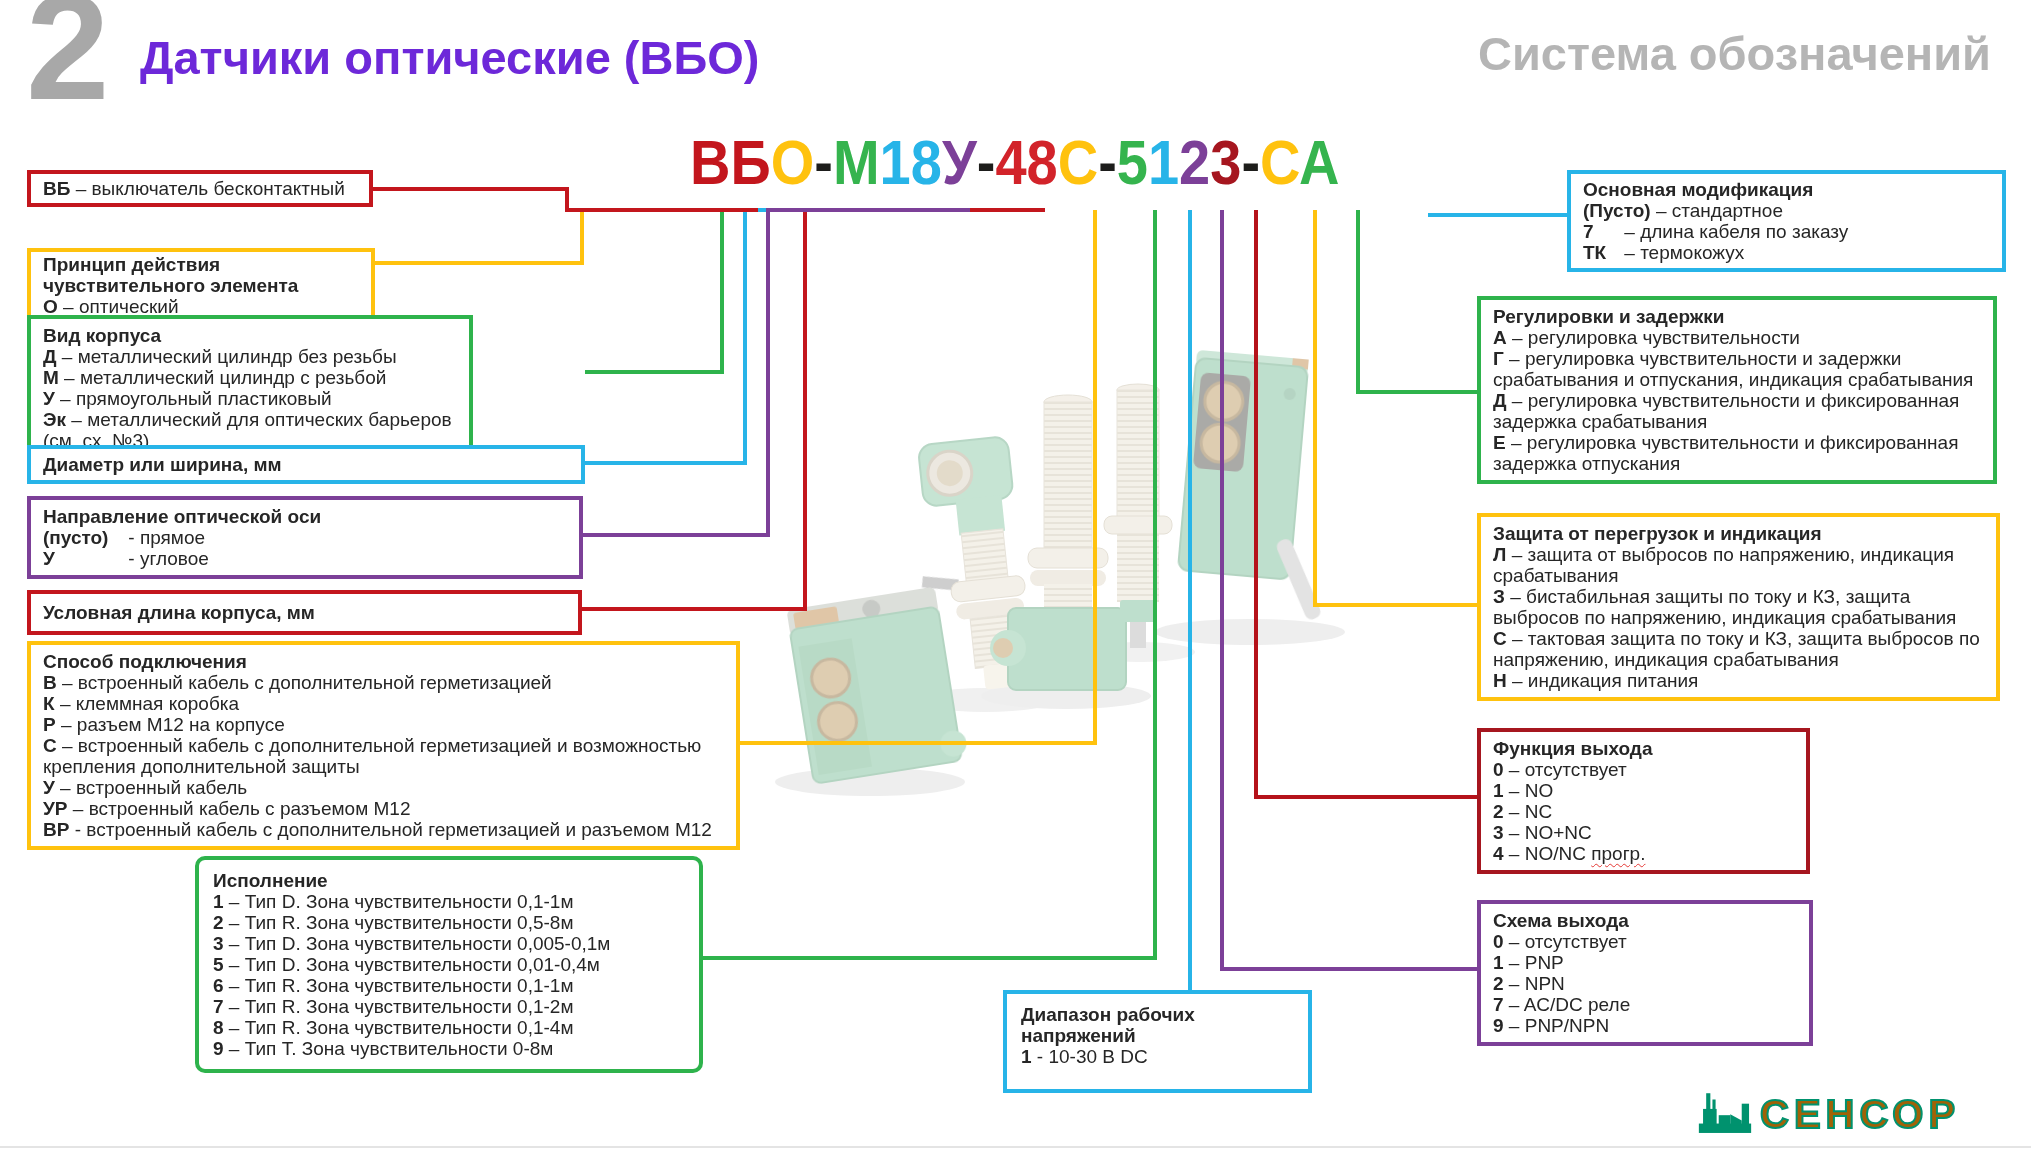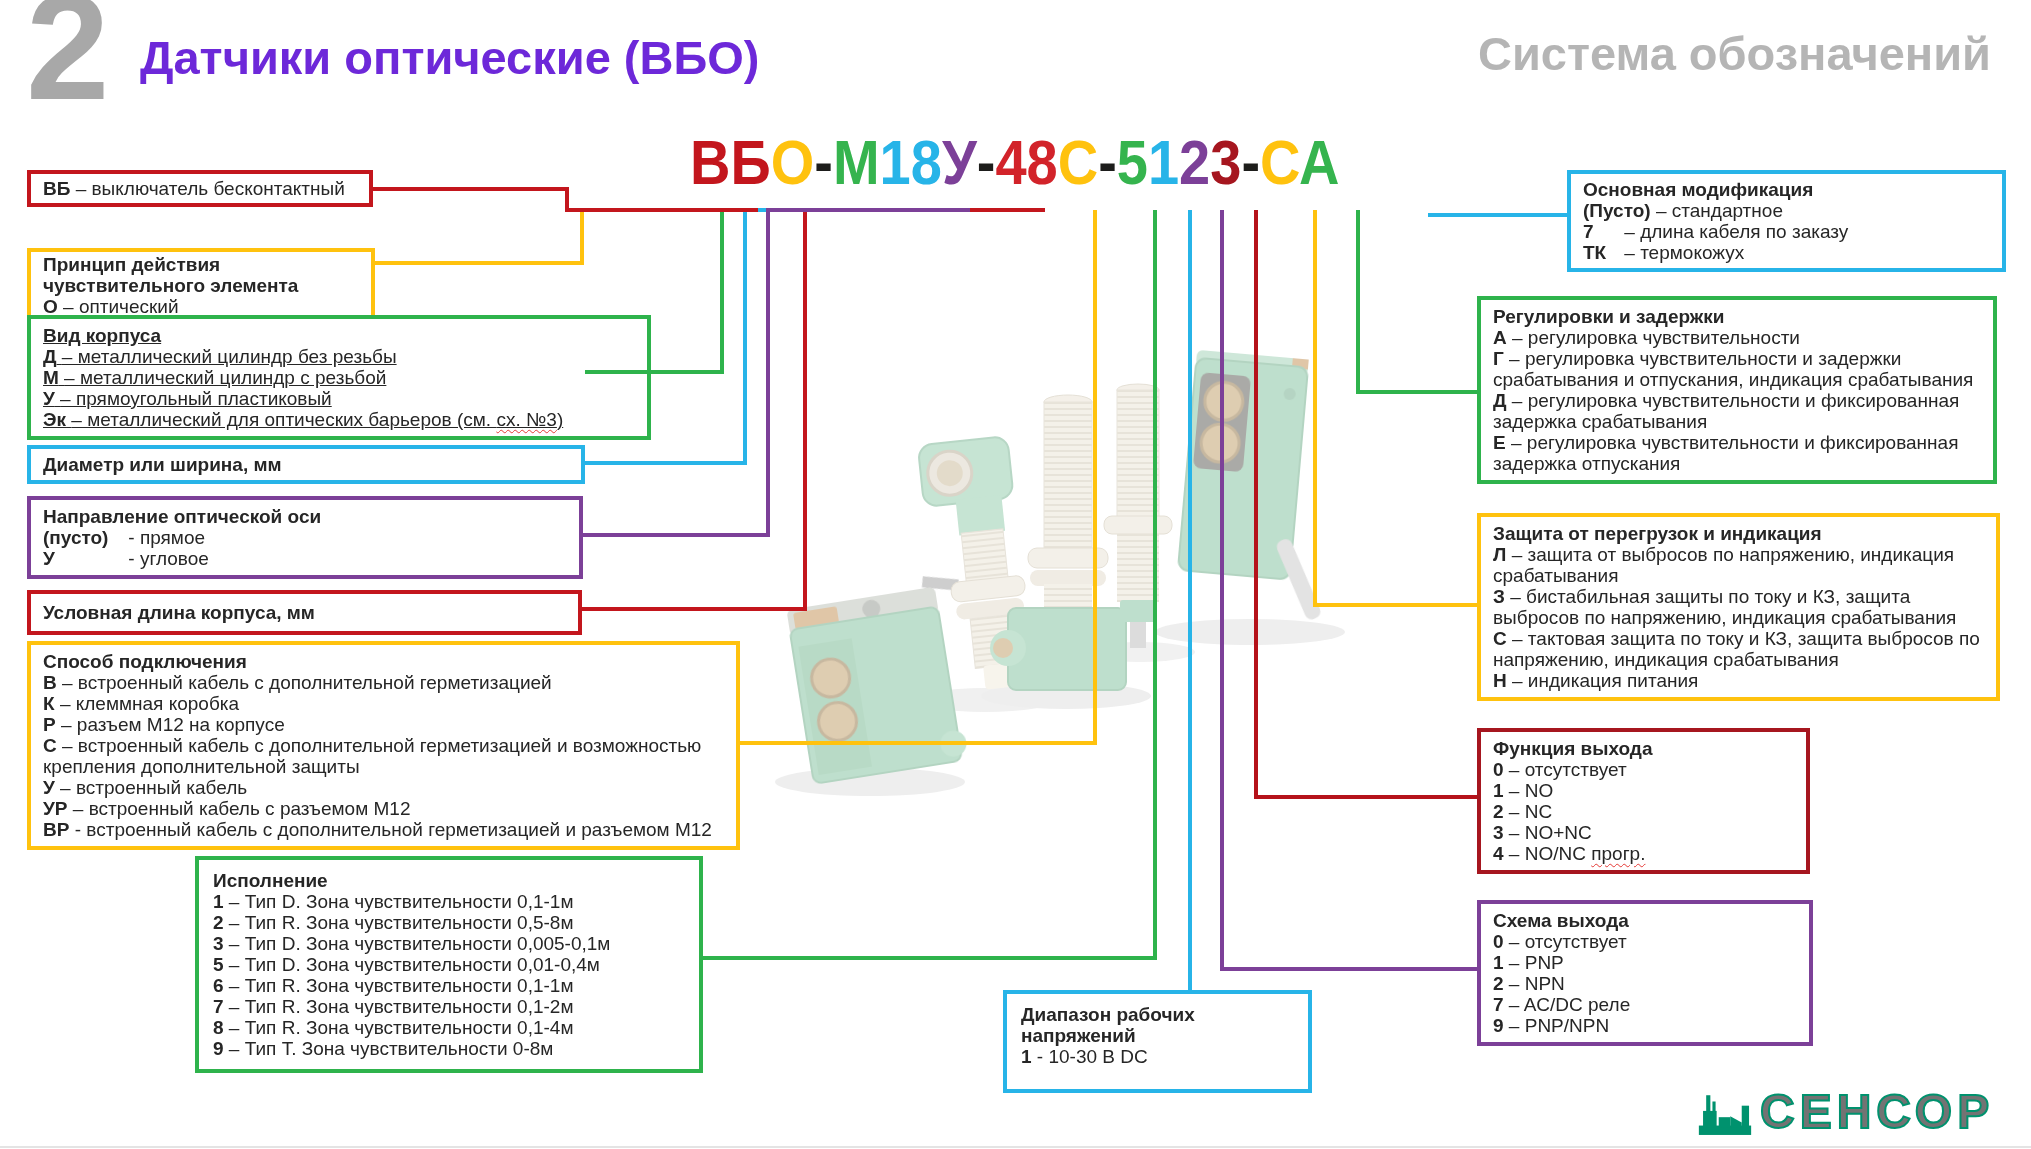--- a/index.html
+++ b/index.html
@@ -28,21 +28,21 @@
   .k2{font-weight:bold;display:inline-block;min-width:80px;}
   .mk{font-weight:bold;display:inline-block;min-width:36px;}
   .wavy{text-decoration:underline wavy #e53935 1px;text-underline-offset:3px;}
 
   svg.layer{position:absolute;left:0;top:0;z-index:3;pointer-events:none;}
   svg.products-layer{position:absolute;left:0;top:0;z-index:1;pointer-events:none;}
 
   
   .logo{position:absolute;left:1698px;top:1088px;display:flex;align-items:flex-end;
         gap:8px;z-index:2;}
-  .logo-text{font-size:48px;font-weight:900;letter-spacing:5px;color:#737373;
+  .logo-text{font-size:40px;font-weight:900;letter-spacing:5px;color:#a16207;
         line-height:1;-webkit-text-stroke:2px #00926e;}
   .bottom-line{position:absolute;left:0;bottom:1px;width:100%;height:2px;
         background:#e4e4e4;z-index:0;}
 </style>
 </head>
 <body>
 
 <svg class="products-layer" width="2031" height="1149" viewBox="0 0 2031 1149">
   <defs>
     <pattern id="thr" width="8" height="6" patternUnits="userSpaceOnUse">
@@ -124,21 +124,21 @@
 
 <div class="box" style="left:27px;top:170px;width:346px;min-height:37px;--bc:#c3161d;padding:4px 12px;">
   <div><span class="k">ВБ</span> <span>– выключатель бесконтактный</span></div>
 </div>
 
 <div class="box" style="left:27px;top:228px;width:348px;min-height:68px;--bc:#ffc20e;padding:2px 12px;margin-top:20px;">
   <div class="title">Принцип действия чувствительного элемента</div>
   <div><span class="k">О</span> <span>– оптический</span></div>
 </div>
 
-<div class="box" style="left:27px;top:315px;width:624px;min-height:118px;text-decoration:underline;--bc:#2eb34c;">
+<div class="box" style="left:27px;top:315px;width:446px;min-height:118px;--bc:#2eb34c;">
   <div class="title">Вид корпуса</div>
   <div><span class="k">Д</span> <span>– металлический цилиндр без резьбы</span></div>
   <div><span class="k">М</span> <span>– металлический цилиндр с резьбой</span></div>
   <div><span class="k">У</span> <span>– прямоугольный пластиковый</span></div>
   <div><span class="k">Эк</span> <span>– металлический для оптических барьеров (см. </span><span class="wavy">сх. №3</span><span>)</span></div>
 </div>
 
 <div class="box" style="left:27px;top:445px;width:558px;min-height:38px;--bc:#27b4e8;padding:5px 12px;">
   <div class="title">Диаметр или ширина, мм</div>
 </div>
@@ -157,21 +157,21 @@
   <div class="title">Способ подключения</div>
   <div><span class="k">В</span> <span>– встроенный кабель с дополнительной герметизацией</span></div>
   <div><span class="k">К</span> <span>– клеммная коробка</span></div>
   <div><span class="k">Р</span> <span>– разъем М12 на корпусе</span></div>
   <div><span class="k">С</span> <span>– встроенный кабель с дополнительной герметизацией и возможностью крепления дополнительной защиты</span></div>
   <div><span class="k">У</span> <span>– встроенный кабель</span></div>
   <div><span class="k">УР</span> <span>– встроенный кабель с разъемом М12</span></div>
   <div><span class="k">ВР</span> <span>- встроенный кабель с дополнительной герметизацией и разъемом М12</span></div>
 </div>
 
-<div class="box" style="left:195px;top:856px;width:508px;min-height:212px;--bc:#2eb34c;padding:10px 14px;">
+<div class="box" style="left:195px;top:856px;width:508px;min-height:212px;--bc:#2eb34c;padding:10px 14px;border-radius:10px;">
   <div class="title">Исполнение</div>
   <div><span class="k">1</span> <span>– Тип D. Зона чувствительности 0,1-1м</span></div>
   <div><span class="k">2</span> <span>– Тип R. Зона чувствительности 0,5-8м</span></div>
   <div><span class="k">3</span> <span>– Тип D. Зона чувствительности 0,005-0,1м</span></div>
   <div><span class="k">5</span> <span>– Тип D. Зона чувствительности 0,01-0,4м</span></div>
   <div><span class="k">6</span> <span>– Тип R. Зона чувствительности 0,1-1м</span></div>
   <div><span class="k">7</span> <span>– Тип R. Зона чувствительности 0,1-2м</span></div>
   <div><span class="k">8</span> <span>– Тип R. Зона чувствительности 0,1-4м</span></div>
   <div><span class="k">9</span> <span>– Тип Т. Зона чувствительности 0-8м</span></div>
 </div>

